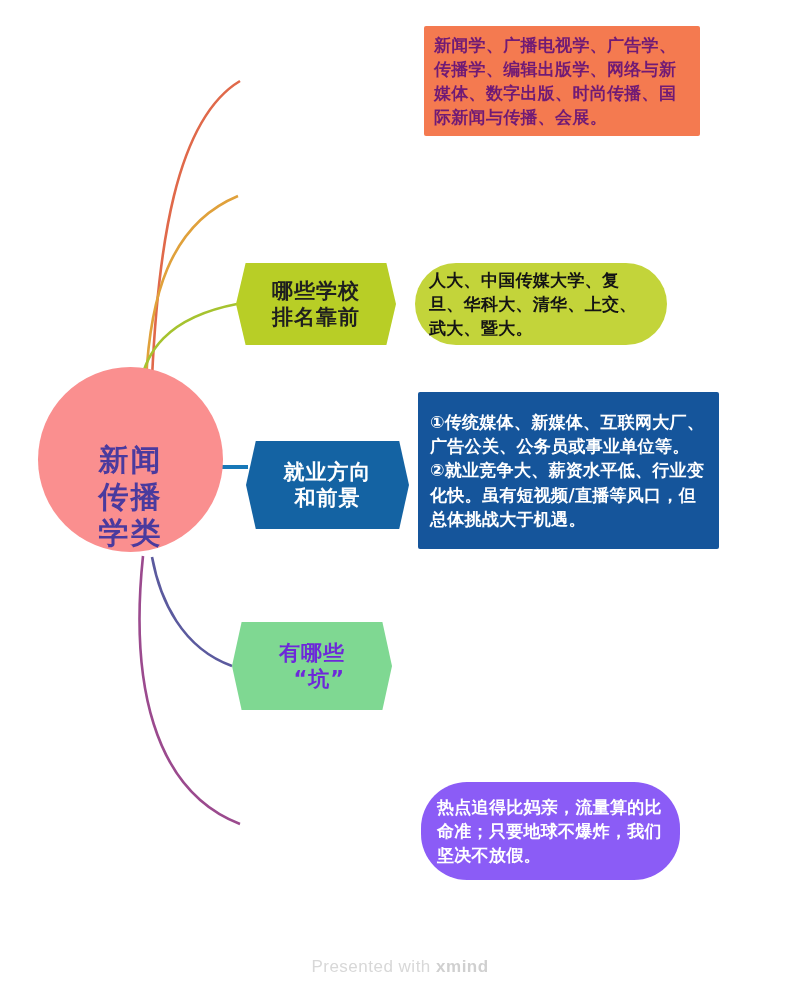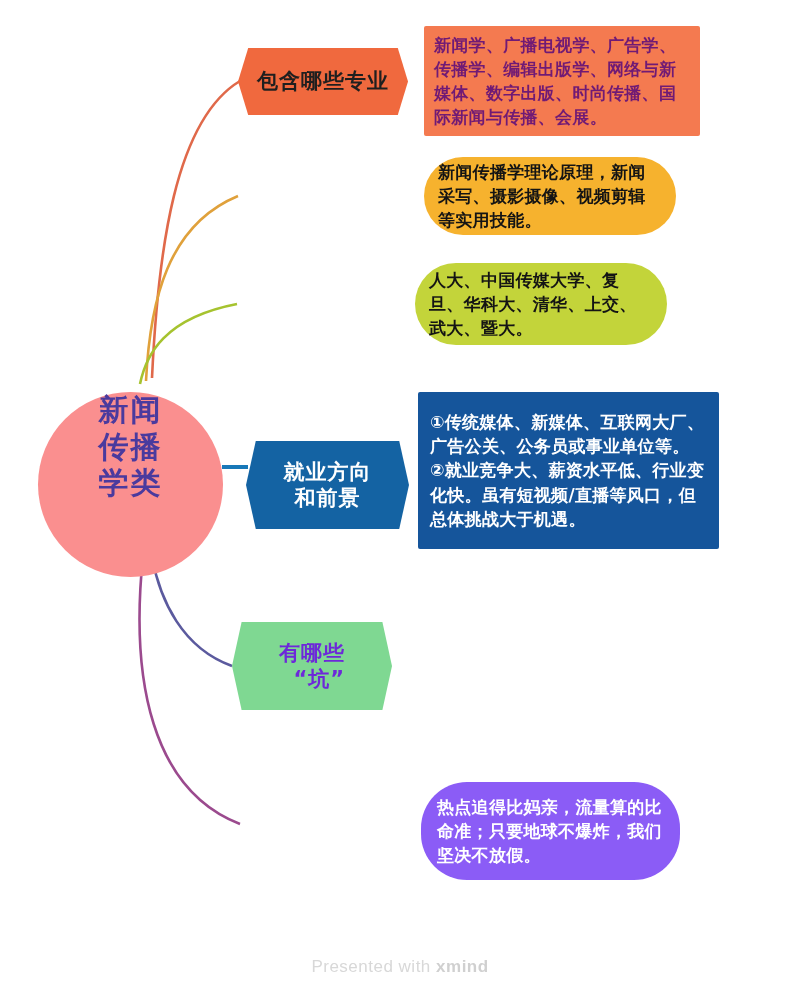--- a/index.html
+++ b/index.html
@@ -25,27 +25,27 @@
     left: 0; top: 0;
     width: 800px;
     height: 983px;
     pointer-events: none;
   }
 
   
   .central-node {
     position: absolute;
     left: 38px;
-    top: 392px;
+    top: 367px;
     width: 185px;
     height: 185px;
     border-radius: 50%;
     background: #FA8F8F;
     display: flex;
-    align-items: flex-start;
+    align-items: flex-end;
     justify-content: center;
     z-index: 5;
   }
   .central-label {
     color: #4A3A9E;
     font-size: 30px;
     font-weight: bold;
     line-height: 1.22;
     text-align: center;
     letter-spacing: 2px;
@@ -121,31 +121,29 @@
     <path d="M 152 557 C 160 600 182 648 232 666" fill="none" stroke="#5B5A9E" stroke-width="2.6"></path>
     <path d="M 143 556 C 130 680 152 790 240 824" fill="none" stroke="#9B4A8E" stroke-width="2.6"></path>
   </svg>
 
   <div class="central-node">
     <div class="central-label">新闻
 传播
 学类</div>
   </div>
 
-  <div class="topic" style="left:238px; top:48px; width:170px; height:67px; background:#F0693E;">
-    <div class="topic-label" style="color:#1f1f1f;">包含哪些专业</div>
-  </div>
   <div class="detail" style="left:424px; top:26px; width:276px; height:110px; background:#F47A50; border-radius:2px; padding:8px 10px;">
     <div class="detail-text" style="color:#701a75;">新闻学、广播电视学、广告学、传播学、编辑出版学、网络与新媒体、数字出版、时尚传播、国际新闻与传播、会展。</div>
   </div>
 
-  <div class="detail" style="left:424px; top:157px; width:252px; height:78px; background:#F6B22E; border-radius:40px; padding:8px 14px;">
-    <div class="detail-text" style="color:#141414;">新闻传播学理论原理，新闻采写、摄影摄像、视频剪辑等实用技能。</div>
+
+  <div class="topic" style="left:236px; top:263px; width:160px; height:82px; background:#B8CE26;">
+    <div class="topic-label" style="color:#1f1f1f;">哪些学校
+排名靠前</div>
   </div>
-
   <div class="detail" style="left:415px; top:263px; width:252px; height:82px; background:#C3D43A; border-radius:42px; padding:8px 14px;">
     <div class="detail-text" style="color:#141414;">人大、中国传媒大学、复旦、华科大、清华、上交、武大、暨大。</div>
   </div>
 
   <div class="topic" style="left:246px; top:441px; width:163px; height:88px; background:#1463A3;">
     <div class="topic-label" style="color:#ffffff;">就业方向
 和前景</div>
   </div>
   <div class="detail" style="left:418px; top:392px; width:301px; height:157px; background:#15559B; border-radius:2px; padding:8px 12px;">
     <div class="detail-text" style="color:#ffffff;">①传统媒体、新媒体、互联网大厂、广告公关、公务员或事业单位等。

